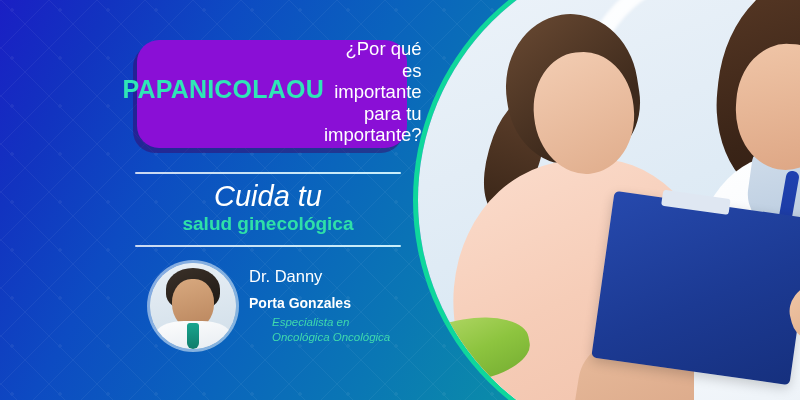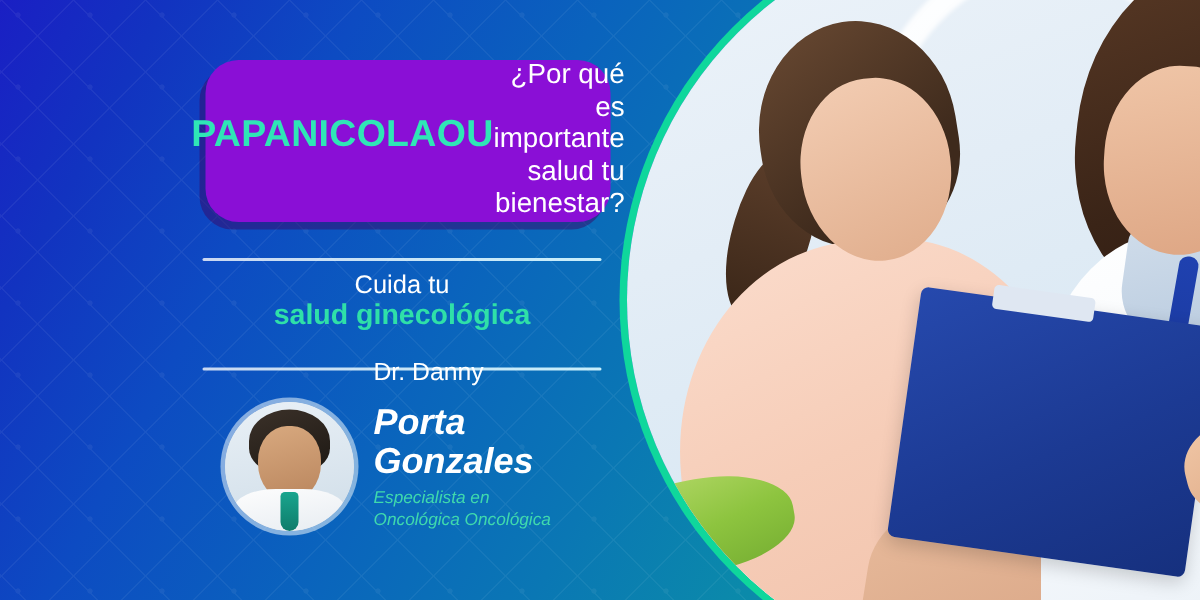--- a/index.html
+++ b/index.html
@@ -217,36 +217,37 @@
   .divider.bottom { top:245px; }
 
   .tagline {
     position:absolute;
     left:135px; top:180px;
     width:266px;
     text-align:center;
   }
   .tagline-line1 {
     color:#ffffff;
-    font-size:17px;
+    font-size:29px;
     line-height:1.15;
     font-weight:400;
+    font-style:italic;
   }
   .tagline-line2 {
     color:#2fe0a8;
     font-size:19px;
     line-height:1.2;
     font-weight:bold;
   }
 
   .doctor {
     position:absolute;
     left:150px; top:258px;
     width:260px; height:96px;
-    display:flex; align-items:flex-end; gap:13px;
+    display:flex; align-items:center; gap:13px;
   }
   .avatar {
     flex:0 0 auto;
     width:86px; height:86px;
     border-radius:50%;
     overflow:hidden;
     position:relative;
     background:linear-gradient(165deg,#dbe6ef,#b9cddc);
     box-shadow:0 0 0 3px rgba(235,245,252,.55);
   }
@@ -266,22 +267,22 @@
     background:linear-gradient(170deg,#fdfdfd,#e4eaf0);
     border-radius:38% 38% 0 0;
   }
   .av-tie {
     position:absolute; left:37px; top:60px; width:12px; height:26px;
     background:linear-gradient(180deg,#19a58e,#0f7c6b);
     border-radius:3px 3px 6px 6px;
   }
   .doc-text { display:flex; flex-direction:column; line-height:1.08; }
   .doc-first { color:#ffffff; font-size:16.5px; font-weight:400; }
-  .doc-last  { color:#ffffff; font-size:24px; font-weight:bold; margin-top:11px;font-style:italic; }
-  .doc-spec  { color:#3fd9ad; font-size:11.5px; font-style:italic; margin-top:4px; line-height:1.26; }
+  .doc-last  { color:#ffffff; font-size:14px; font-weight:bold; margin-top:11px; }
+  .doc-spec  { color:#3fd9ad; font-size:11.5px; font-style:italic; margin-top:4px; line-height:1.26;margin-left:23px; }
 </style>
 </head>
 <body>
 
 <div class="banner">
 
   <div class="watermark"></div>
 
   <div class="photo-wrap">
     <div class="photo">
@@ -310,21 +311,21 @@
       <div class="hand"></div>
     </div>
   </div>
 
   <div class="content">
 
     <div class="callout">
       <div class="callout-title">PAPANICOLAOU</div>
       <div class="callout-sub">
         <div>¿Por qué es importante</div>
-        <div>salud tu bienestar?</div>
+        <div>para tu importante?</div>
       </div>
     </div>
 
     <div class="divider top"></div>
 
     <div class="tagline">
       <div class="tagline-line1">Cuida tu</div>
       <div class="tagline-line2">salud ginecológica</div>
     </div>
 

